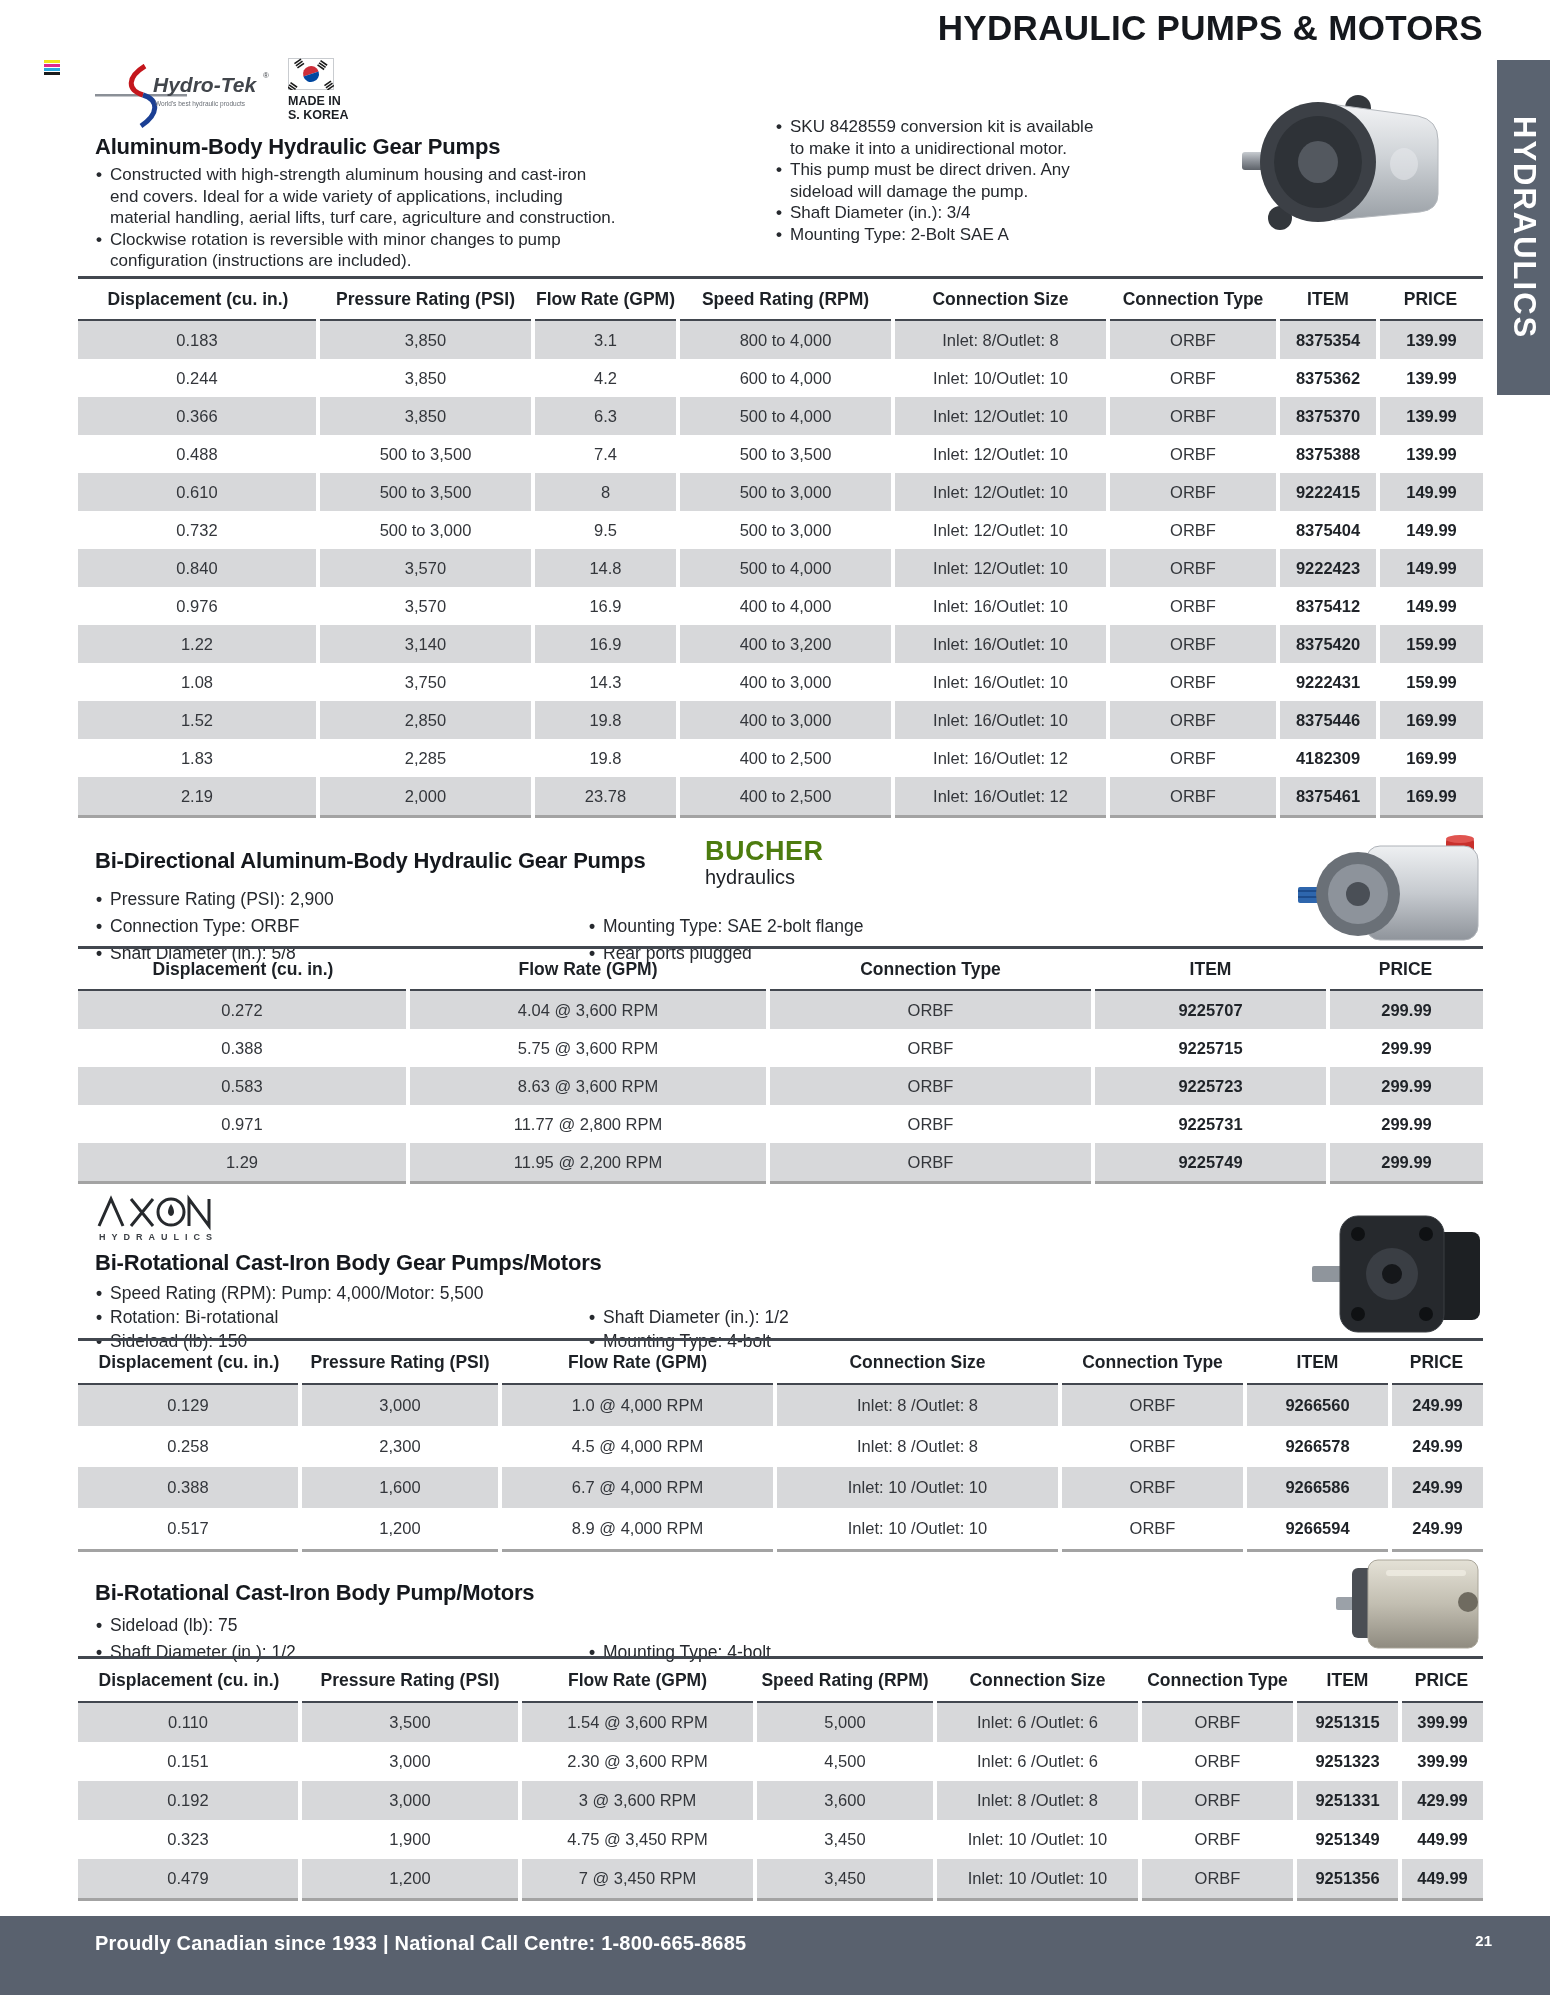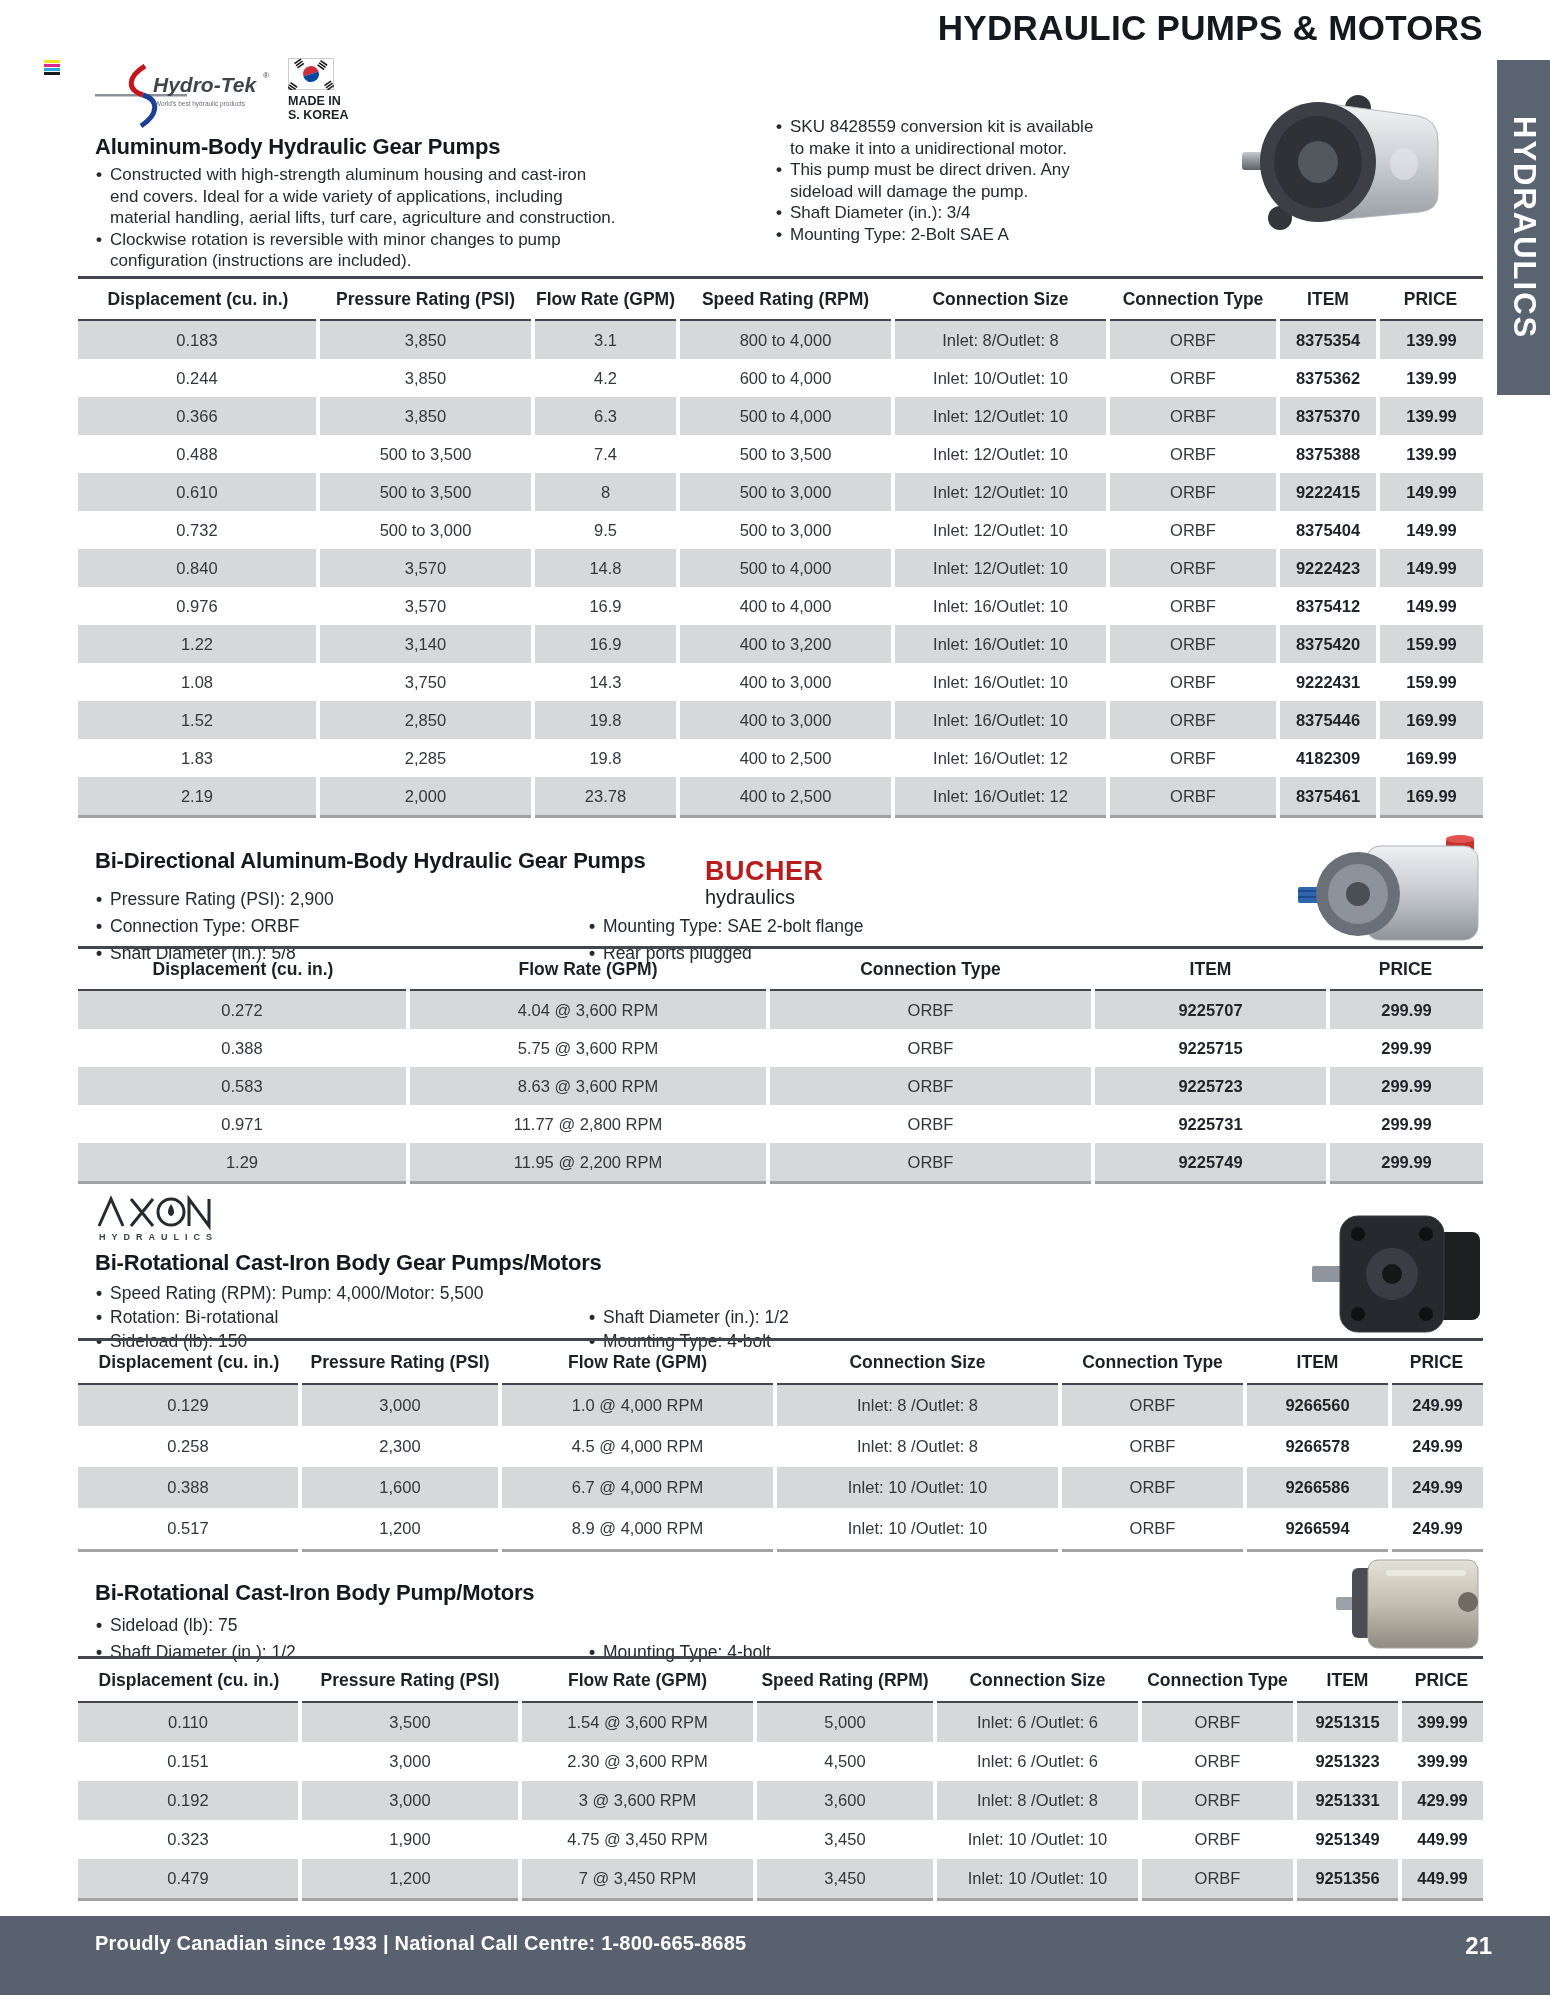--- a/index.html
+++ b/index.html
@@ -20,21 +20,21 @@
   .bullets{position:absolute;}
   .bullet{position:relative;padding-left:15px;}
   .bullet::before{content:"\2022";position:absolute;left:1px;top:0;font-weight:700;}
   .bl1{font-size:17px;line-height:21.5px;}
   .bl2 .bullet{font-size:17.5px;line-height:27px;}
   .bl3 .bullet{font-size:17.5px;line-height:24px;}
   
   .korea{position:absolute;width:64px;text-align:left;}
   .korea .lab{font-size:12.5px;font-weight:800;line-height:14px;color:#1c1f24;}
   .bucher{position:absolute;}
-  .bucher .bn{font-size:27px;font-weight:800;color:#b91c1c;letter-spacing:.5px;margin-top:20px;}
+  .bucher .bn{font-size:27px;font-weight:800;color:#4d7c0f;letter-spacing:.5px;}
   .bucher .bs{font-size:20px;color:#1d2025;margin-top:0px;line-height:20px;}
   .axonsub{letter-spacing:6px;font-size:9px;color:#3c4046;font-weight:700;}
   
   table.t{position:absolute;border-collapse:collapse;table-layout:fixed;left:78px;width:1405px;
           border-top:3px solid #42474f;border-bottom:3px solid #a3a3a3;}
   table.t th{font-size:17.5px;font-weight:700;color:#1d2126;text-align:center;padding:0 2px;}
   table.t td{font-size:16.5px;color:#33363b;text-align:center;padding:0 2px;
              border-left:4px solid #fff;overflow:hidden;white-space:nowrap;}
   table.t td:first-child{border-left:none;}
   table.t thead tr{border-bottom:2.5px solid #42474f;}
@@ -42,21 +42,21 @@
   table.t td:nth-last-child(-n+2){font-weight:700;color:#1f2328;}
   .t1 th{height:40px}.t1 td{height:38px}
   .t2 th{height:40px}.t2 td{height:38px}
   .t3 th{height:42px}.t3 td{height:41px}
   .t4 th{height:42px}.t4 td{height:39px}
   
   .pimg{position:absolute;}
   
   .footer{position:absolute;left:0;right:0;top:1916px;height:79px;background:#59616e;color:#fff;}
   .footer .ftext{position:absolute;left:95px;top:16px;font-size:20px;font-weight:700;letter-spacing:.2px;}
-  .footer .fpage{position:absolute;right:58px;top:16px;font-size:24px;font-weight:700;}
+  .footer .fpage{position:absolute;right:58px;top:16px;font-size:15px;font-weight:700;}
 </style>
 </head>
 <body>
 
 <div class="page">
 
   <div class="printmark">
     <div style="background:#f0e51c"></div>
     <div style="background:#df2a8c"></div>
     <div style="background:#2aa8df"></div>

